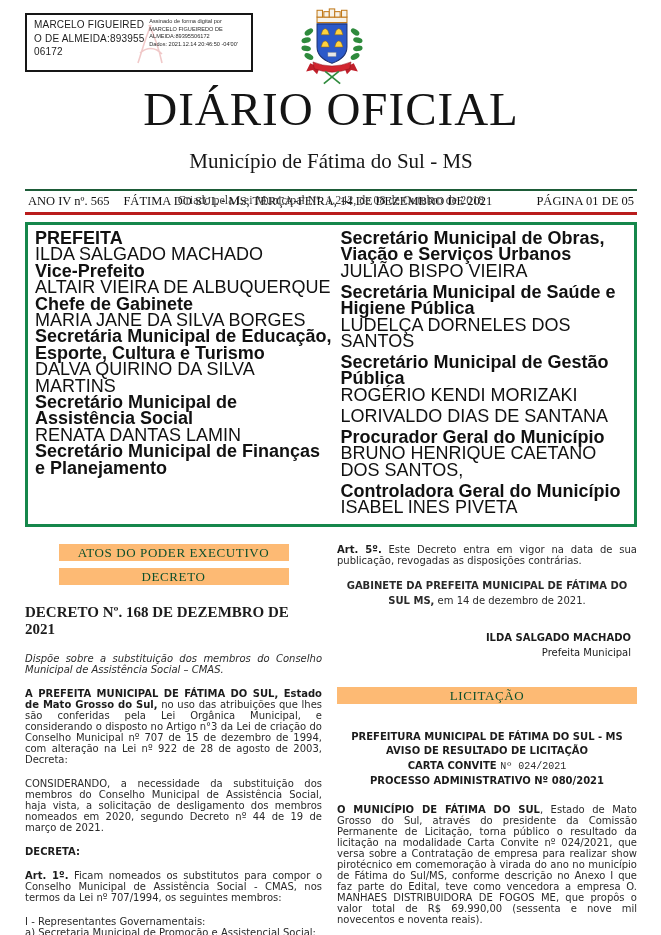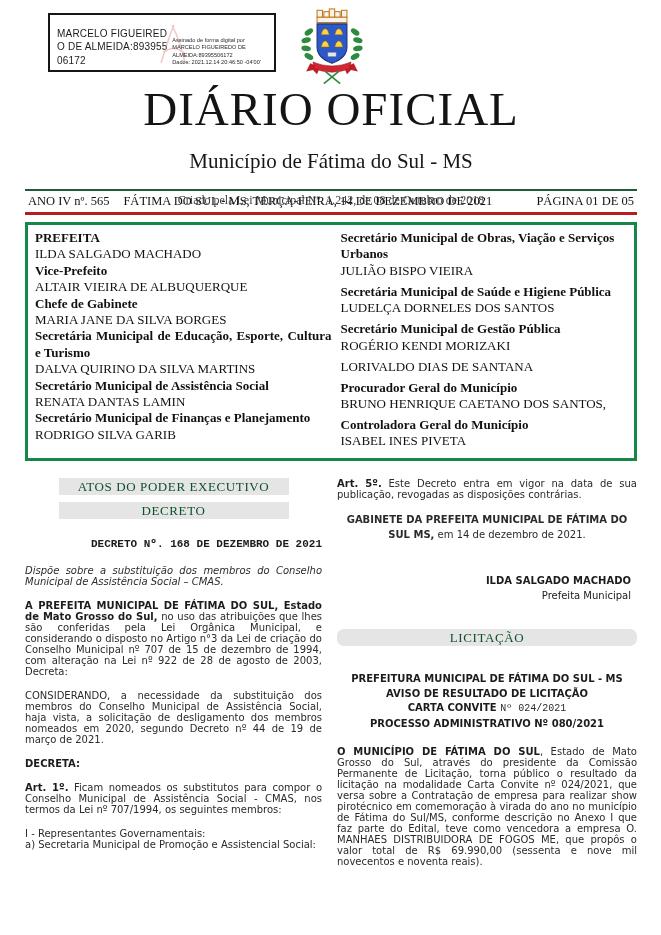--- a/index.html
+++ b/index.html
@@ -6,22 +6,22 @@
   html,body { background:#ffffff; }
   body {
     width:661px; height:935px; overflow:hidden; position:relative;
     font-family:"Liberation Sans", sans-serif; color:#1a1a1a;
   }
   .page { position:relative; padding:0 24px 0 25px; }
 
   
   .header { position:relative; height:183px; }
   .sigbox {
-    position:absolute; left:23px; top:13px; width:228px; height:59px;
-    border:2px solid #161616; display:flex; align-items:flex-end;
+    position:absolute; left:0; top:13px; width:228px; height:59px;
+    border:2px solid #161616; display:flex; align-items:flex-start;
     padding:3px 4px 3px 7px; background:#fff;
   }
   .signame {
     width:118px; font-size:10px; line-height:13.5px; color:#1c1c1c;
     font-family:"Liberation Sans",sans-serif; letter-spacing:.2px;
     word-break:break-all;
   }
   .sigmark { position:absolute; left:108px; top:8px; opacity:.45; }
   .sigdetails {
     width:100px; font-size:5.6px; line-height:7.6px; color:#2a2a2a;
@@ -37,55 +37,55 @@
   .issue-row {
     margin-top:6px; border-top:2px solid #1d5c38; border-bottom:3px solid #b91c1c;
     display:flex; justify-content:space-between; align-items:center;
     font-family:"Liberation Serif",serif; font-size:12.5px; padding:3px 3px; color:#111;
   }
   .issue-left { display:flex; gap:14px; }
 
   
   .officials {
     border:3px solid #16874b; margin-top:7px; display:flex;
-    font-family:Liberation Serif, serif; font-size:13px; line-height:16.4px;
+    font-family:Liberation Sans, sans-serif; font-size:18px; line-height:16.4px;
     padding:5px 6px 4px 7px; color:#111;justify-content:flex-end;
   }
   .off-col { width:50%; }
   .off-col.right { padding-left:9px; }
   .off-col.right .pair { margin-bottom:4.6px; }
   .role { font-weight:bold; }
   .role.justify { text-align:justify; }
 
   
   .columns { display:flex; gap:15px; margin-top:17px; }
   .col-left  { width:297px; }
   .col-right { flex:1; }
 
   .banner {
-    background:#e5e5e5; color:#0c4f2b; text-align:center;
+    background:#fdba74; color:#0c4f2b; text-align:center;
     font-family:"Liberation Serif",serif; font-size:13px; letter-spacing:.6px;
     height:17px; line-height:17px;
   }
   .banner.narrow { width:230px; margin:0 auto 7px auto; }
-  .banner.full { margin-bottom:4px;border-radius:7px; }
+  .banner.full { margin-bottom:4px; }
   .doc-title {
-    font-family:Liberation Mono, monospace; font-weight:bold; font-size:11px;
-    text-align:right; margin:19px 0 15px 0; color:#1c1c1c;
+    font-family:Liberation Serif, serif; font-weight:bold; font-size:15px;
+    text-align:left; margin:19px 0 15px 0; color:#1c1c1c;
   }
   .p {
     font-family:"DejaVu Sans",sans-serif; font-size:10px; line-height:11px;
     text-align:justify; margin-bottom:13px; color:#2a2a2a;
   }
   .p b { color:#1c1c1c; }
   .p.italic { font-style:italic; }
   .p.tight { margin-bottom:0; }
   .label-bold { font-family:"DejaVu Sans",sans-serif; font-weight:bold; font-size:10px; margin-bottom:13px; color:#1c1c1c; }
 
-  .gabinete { font-family:"DejaVu Sans",sans-serif; font-size:10px; line-height:14.7px; text-align:center; margin-bottom:31px; color:#2a2a2a; }
+  .gabinete { font-family:"DejaVu Sans",sans-serif; font-size:10px; line-height:14.7px; text-align:center; margin-bottom:23px; color:#2a2a2a; }
   .sign-right { text-align:right; font-family:"DejaVu Sans",sans-serif; font-size:10px; line-height:14.7px; margin-bottom:26px; padding-right:6px; }
   .sign-right .nm { font-weight:bold; color:#1c1c1c; }
   .lic-heading { text-align:center; font-family:"DejaVu Sans",sans-serif; font-size:10px; line-height:14.5px; font-weight:bold; margin:26px 0 15px 0; color:#1c1c1c; }
   .lic-heading .normal { font-weight:normal; color:#2a2a2a;font-family:Liberation Mono, monospace; }
 </style>
 </head>
 <body>
 
 <div class="page">
 
@@ -166,21 +166,20 @@
       <div>ILDA SALGADO MACHADO</div>
       <div class="role">Vice-Prefeito</div>
       <div>ALTAIR VIEIRA DE ALBUQUERQUE</div>
       <div class="role">Chefe de Gabinete</div>
       <div>MARIA JANE DA SILVA BORGES</div>
       <div class="role justify">Secretária Municipal de Educação, Esporte, Cultura e Turismo</div>
       <div>DALVA QUIRINO DA SILVA MARTINS</div>
       <div class="role">Secretário Municipal de Assistência Social</div>
       <div>RENATA DANTAS LAMIN</div>
       <div class="role">Secretário Municipal de Finanças e Planejamento</div>
-      <div>RODRIGO SILVA GARIB</div>
     </div>
     <div class="off-col right">
       <div class="pair">
         <div class="role">Secretário Municipal de Obras, Viação e Serviços Urbanos</div>
         <div>JULIÃO BISPO VIEIRA</div>
       </div>
       <div class="pair">
         <div class="role">Secretária Municipal de Saúde e Higiene Pública</div>
         <div>LUDELÇA DORNELES DOS SANTOS</div>
       </div>

